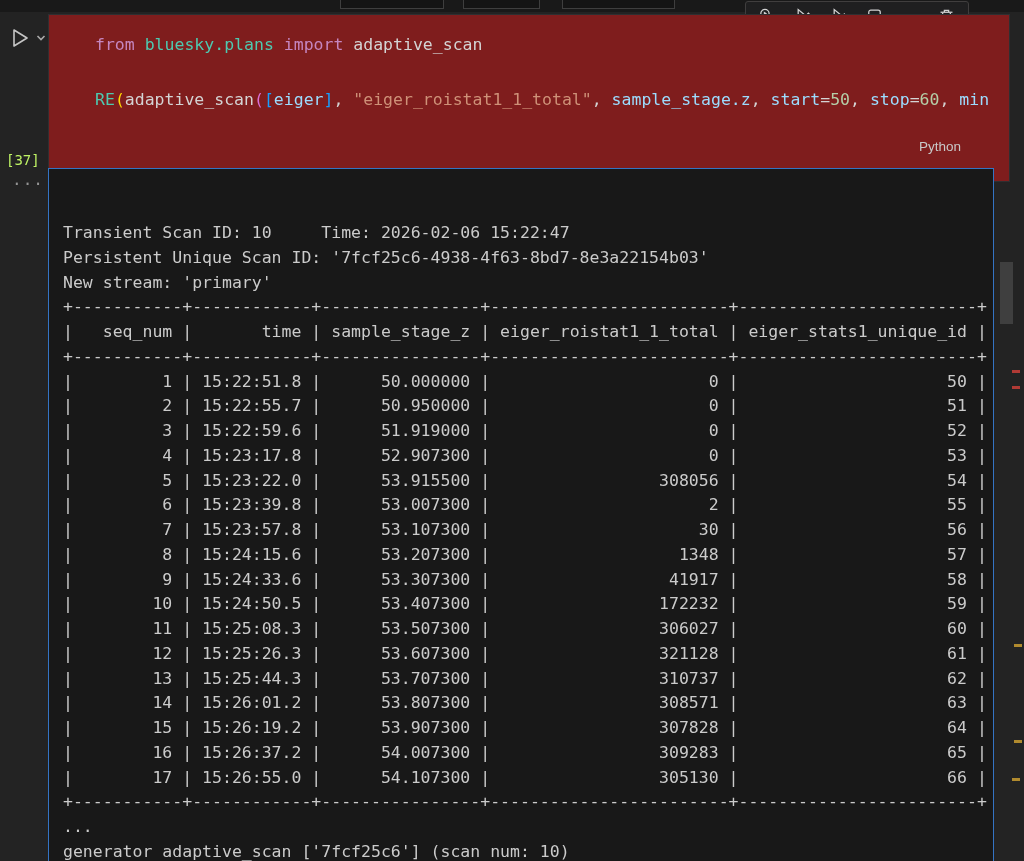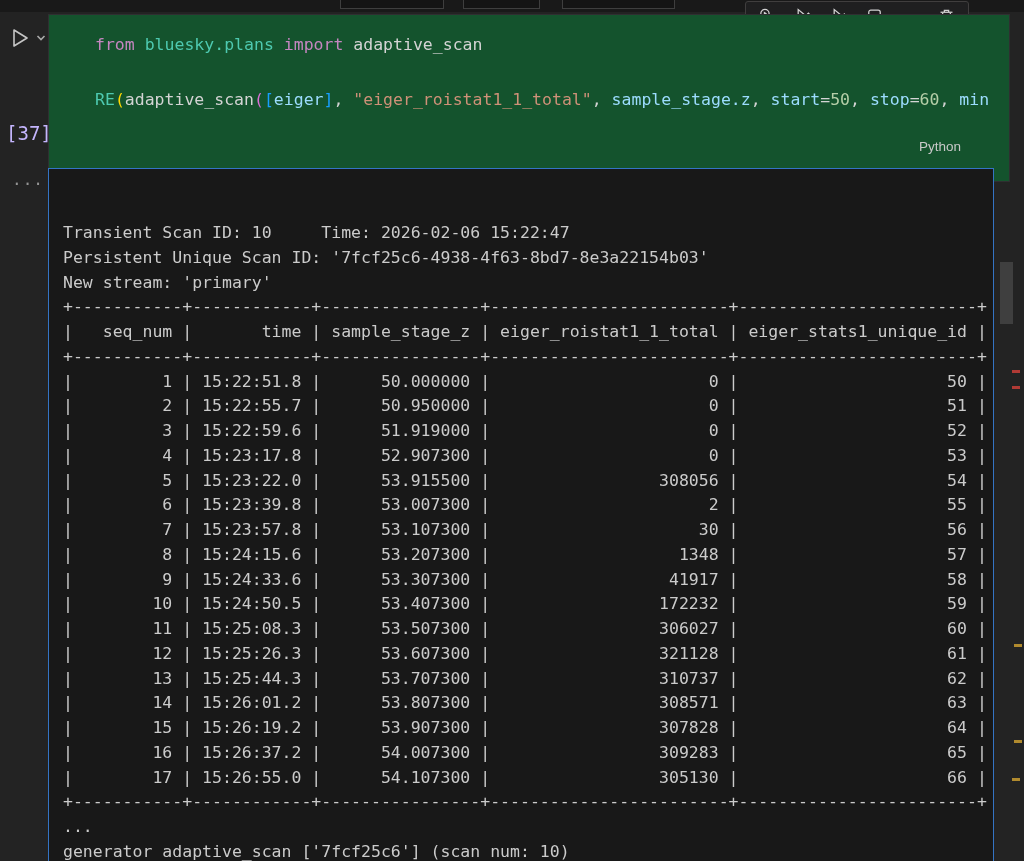--- a/index.html
+++ b/index.html
@@ -22,27 +22,27 @@
   .tb-btn{width:26px;height:24px;display:flex;align-items:center;justify-content:center;border-radius:3px;cursor:pointer;}
   .tb-btn svg{display:block;}
   .ellipsis-glyph{color:#d2d2d2;font-size:15px;line-height:10px;letter-spacing:1px;font-weight:bold;}
 
   
   .run-btn{position:absolute;left:8px;top:26px;width:40px;height:24px;display:flex;align-items:center;cursor:pointer;}
 
   
   .code-cell{
     position:absolute;left:48px;top:14px;width:962px;height:168px;
-    background:#14532d;border:1px solid #2f2f31;box-sizing:border-box;overflow:hidden;
+    background:#7f1d1d;border:1px solid #2f2f31;box-sizing:border-box;overflow:hidden;
   }
   .code-pre{
     margin:0;padding:16px 10px 0 46px;font-size:16.5px;line-height:27.5px;
     white-space:pre;color:#d4d4d4;overflow:hidden;
   }
-  .exec-count{position:absolute;left:6px;top:122px;font-size:19px;color:#c4b5fd;}
+  .exec-count{position:absolute;left:6px;top:152px;font-size:14px;color:#bef264;}
   .lang-label{position:absolute;right:63px;top:139px;font-size:13.5px;color:#c9c9c9;cursor:pointer;}
 
   
   .out-gutter{position:absolute;left:12px;top:170px;font-size:16px;color:#949494;letter-spacing:1px;cursor:pointer;}
   .output-box{
     position:absolute;left:48px;top:168px;width:946px;height:700px;
     background:#181818;border:1.5px solid #3474c4;box-sizing:border-box;overflow:hidden;
   }
   .output-pre{
     margin:0;padding:52px 0 0 14px;font-size:16.5px;line-height:24.75px;

